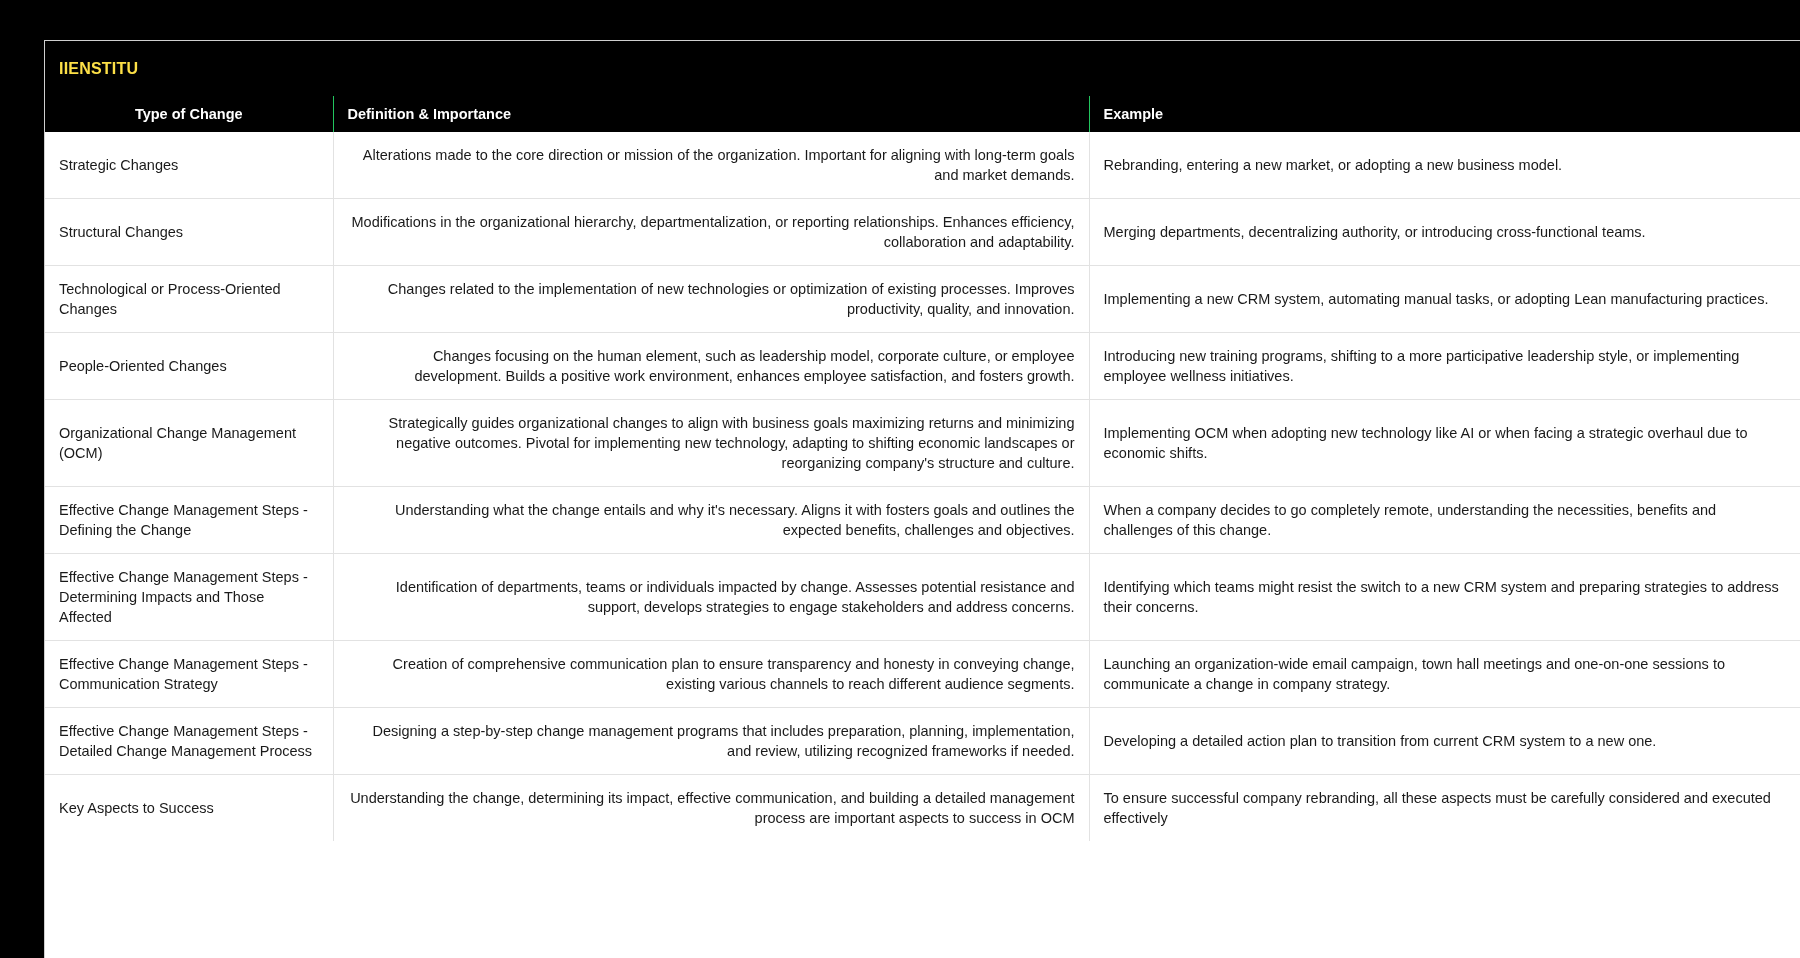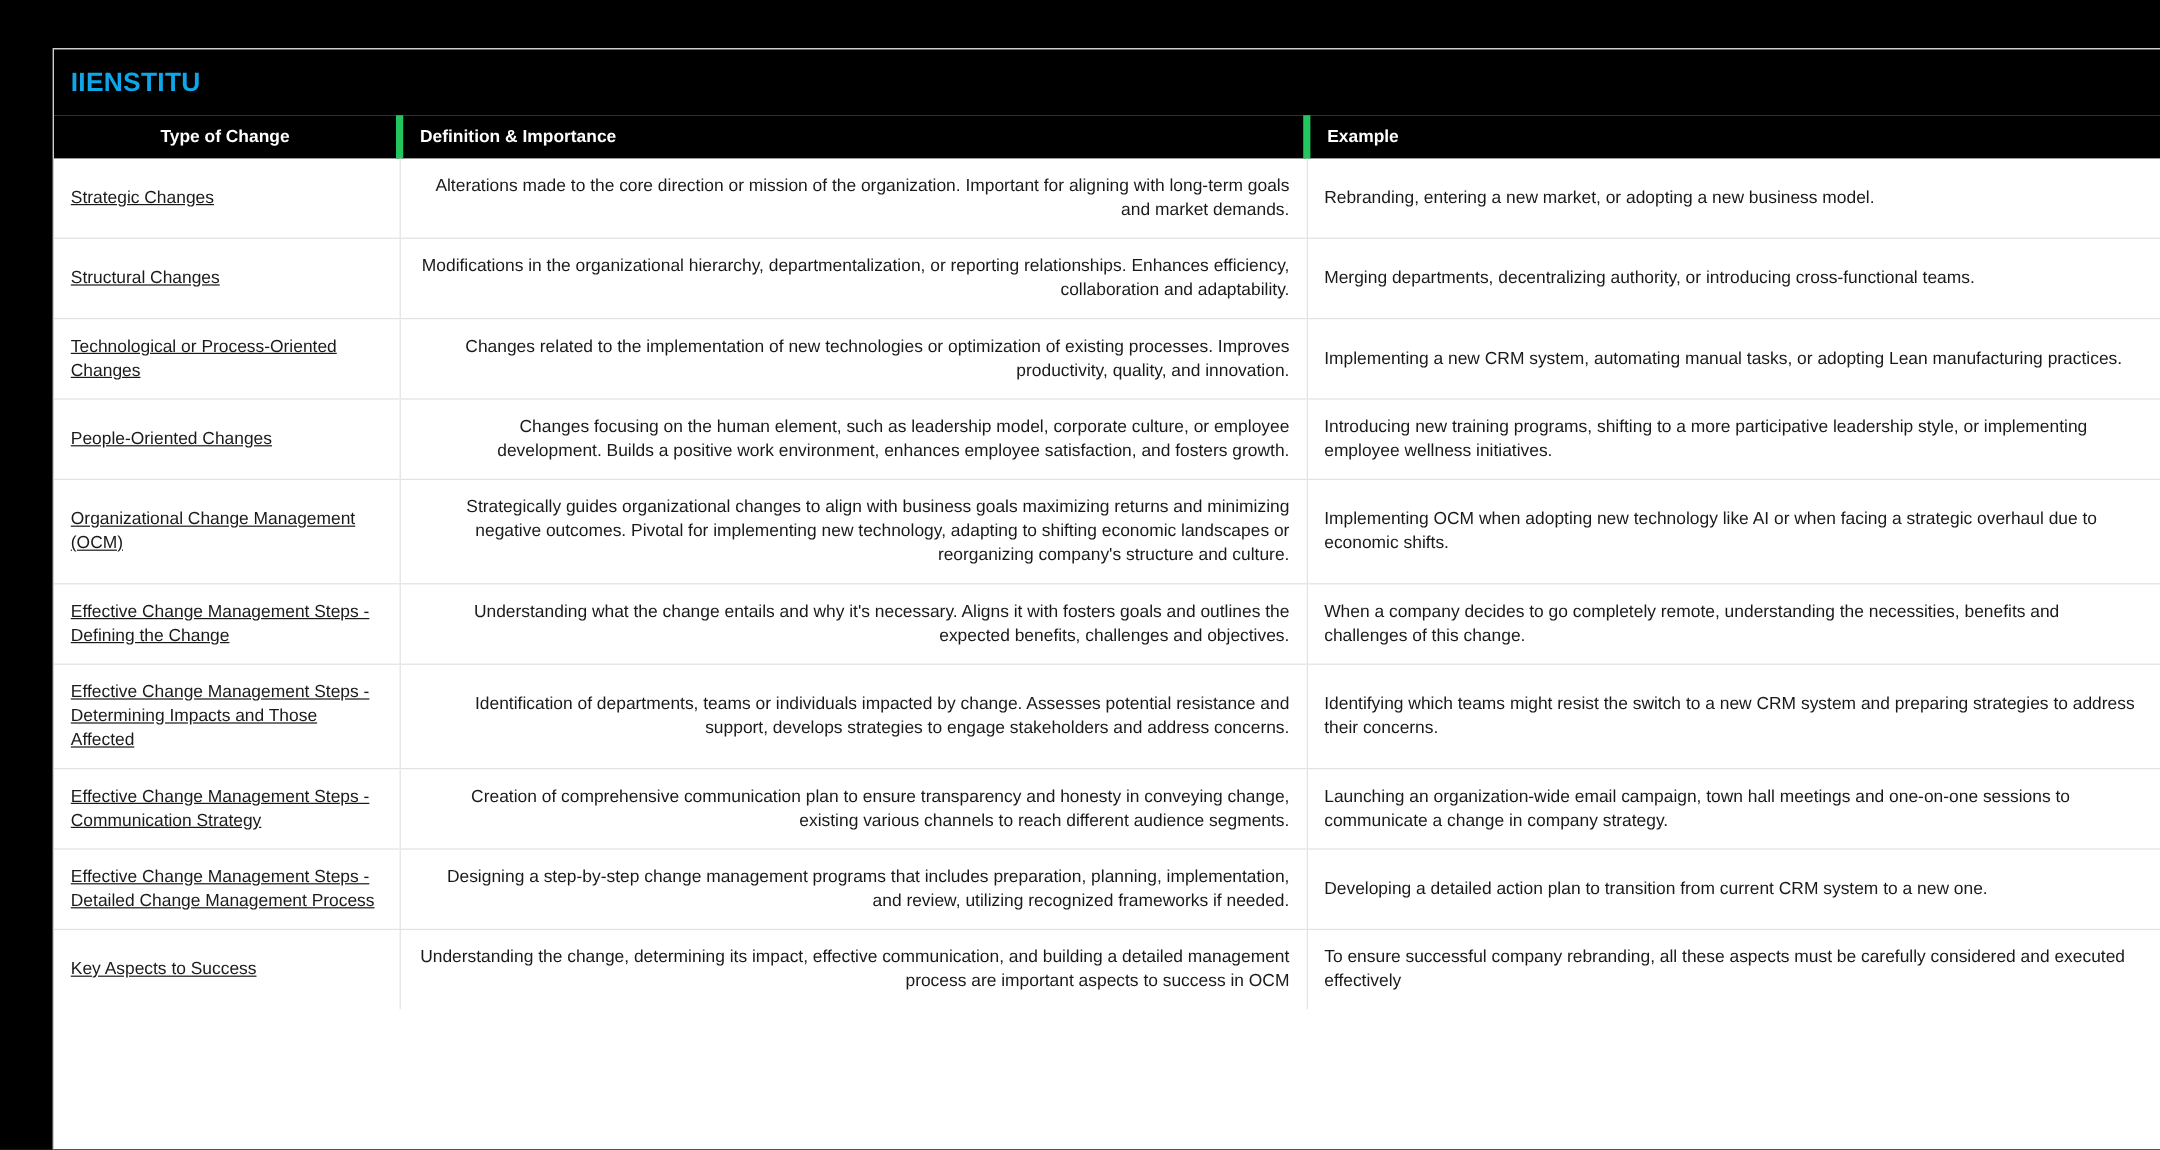--- a/index.html
+++ b/index.html
@@ -35,60 +35,60 @@
   .brand-bar {
     background: #000000;
     color: #ffffff;
     height: 55px;
     display: flex;
     align-items: center;
     padding-left: 14px;
     box-sizing: border-box;
   }
   .brand-title {
-    font-size: 22px;
+    font-size: 16px;
     font-weight: 700;
     letter-spacing: 0.2px;
-    color: #0ea5e9;
+    color: #fde047;
   }
   table.data-table {
     width: 100%;
     border-collapse: collapse;
     table-layout: fixed;
     background: #ffffff;
   }
   table.data-table col.c1 { width: 288px; }
   table.data-table col.c2 { width: 756px; }
   table.data-table col.c3 { width: 714px; }
 
   thead th {
     background: #000000;
     color: #ffffff;
     font-size: 14.5px;
     font-weight: 700;
     text-align: left;
     padding: 9px 14px;
-    border-left: 6px solid #22c55e;
+    border-left: 1px solid #22c55e;
     box-sizing: border-box;
     vertical-align: middle;
     height: 36px;
   }
   thead th:first-child { border-left: none; text-align: center; }
 
   tbody td {
     font-size: 14.5px;
     line-height: 1.38;
     color: #161616;
     padding: 13px 14px;
     border-top: 1px solid #e2e2e2;
     border-left: 1px solid #e2e2e2;
     vertical-align: middle;
     box-sizing: border-box;
   }
-  tbody td:first-child { border-left: none; text-decoration: underline; }
+  tbody td:first-child { border-left: none; }
   tbody tr:first-child td { border-top: none; }
 
   td.col-type { color: #1a1a1a; }
   td.col-def  { color: #1a1a1a; text-align: right; }
   td.col-ex   { color: #1a1a1a; }
 </style>
 </head>
 <body>
 
 <div id="page">

